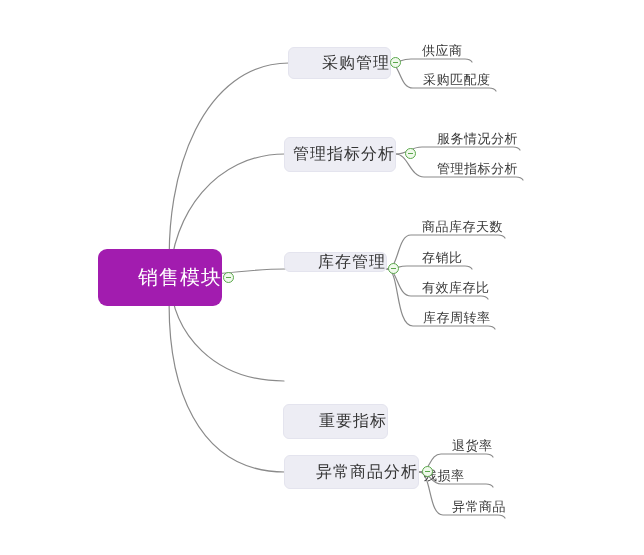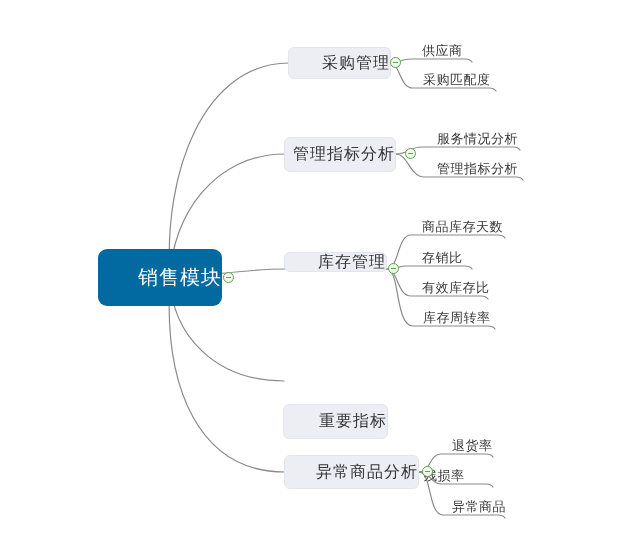--- a/index.html
+++ b/index.html
@@ -28,21 +28,21 @@
   .node{
     position:absolute;
     display:flex;
     align-items:center;
     justify-content:flex-end;
     box-sizing:border-box;
     white-space:nowrap;
     cursor:default;
   }
   .node.root{
-    background:#0369a1;
+    background:#a21caf;
     color:#ffffff;
     border-radius:9px;
     font-size:20px;
     letter-spacing:1px;
   }
   .node.branch{
     background:#ededf4;
     border:1px solid #e4e4ee;
     color:#353535;
     border-radius:6px;

